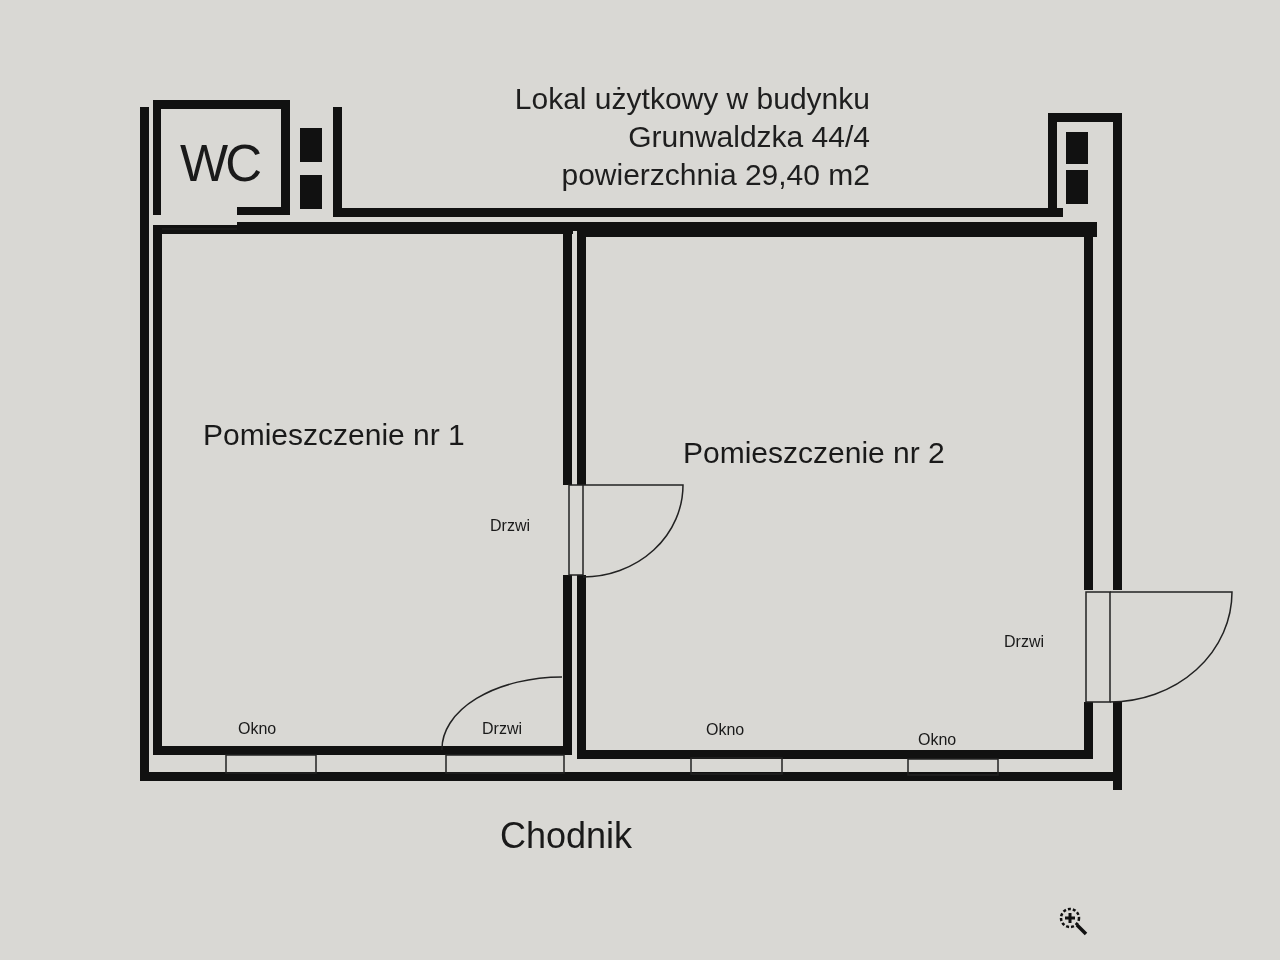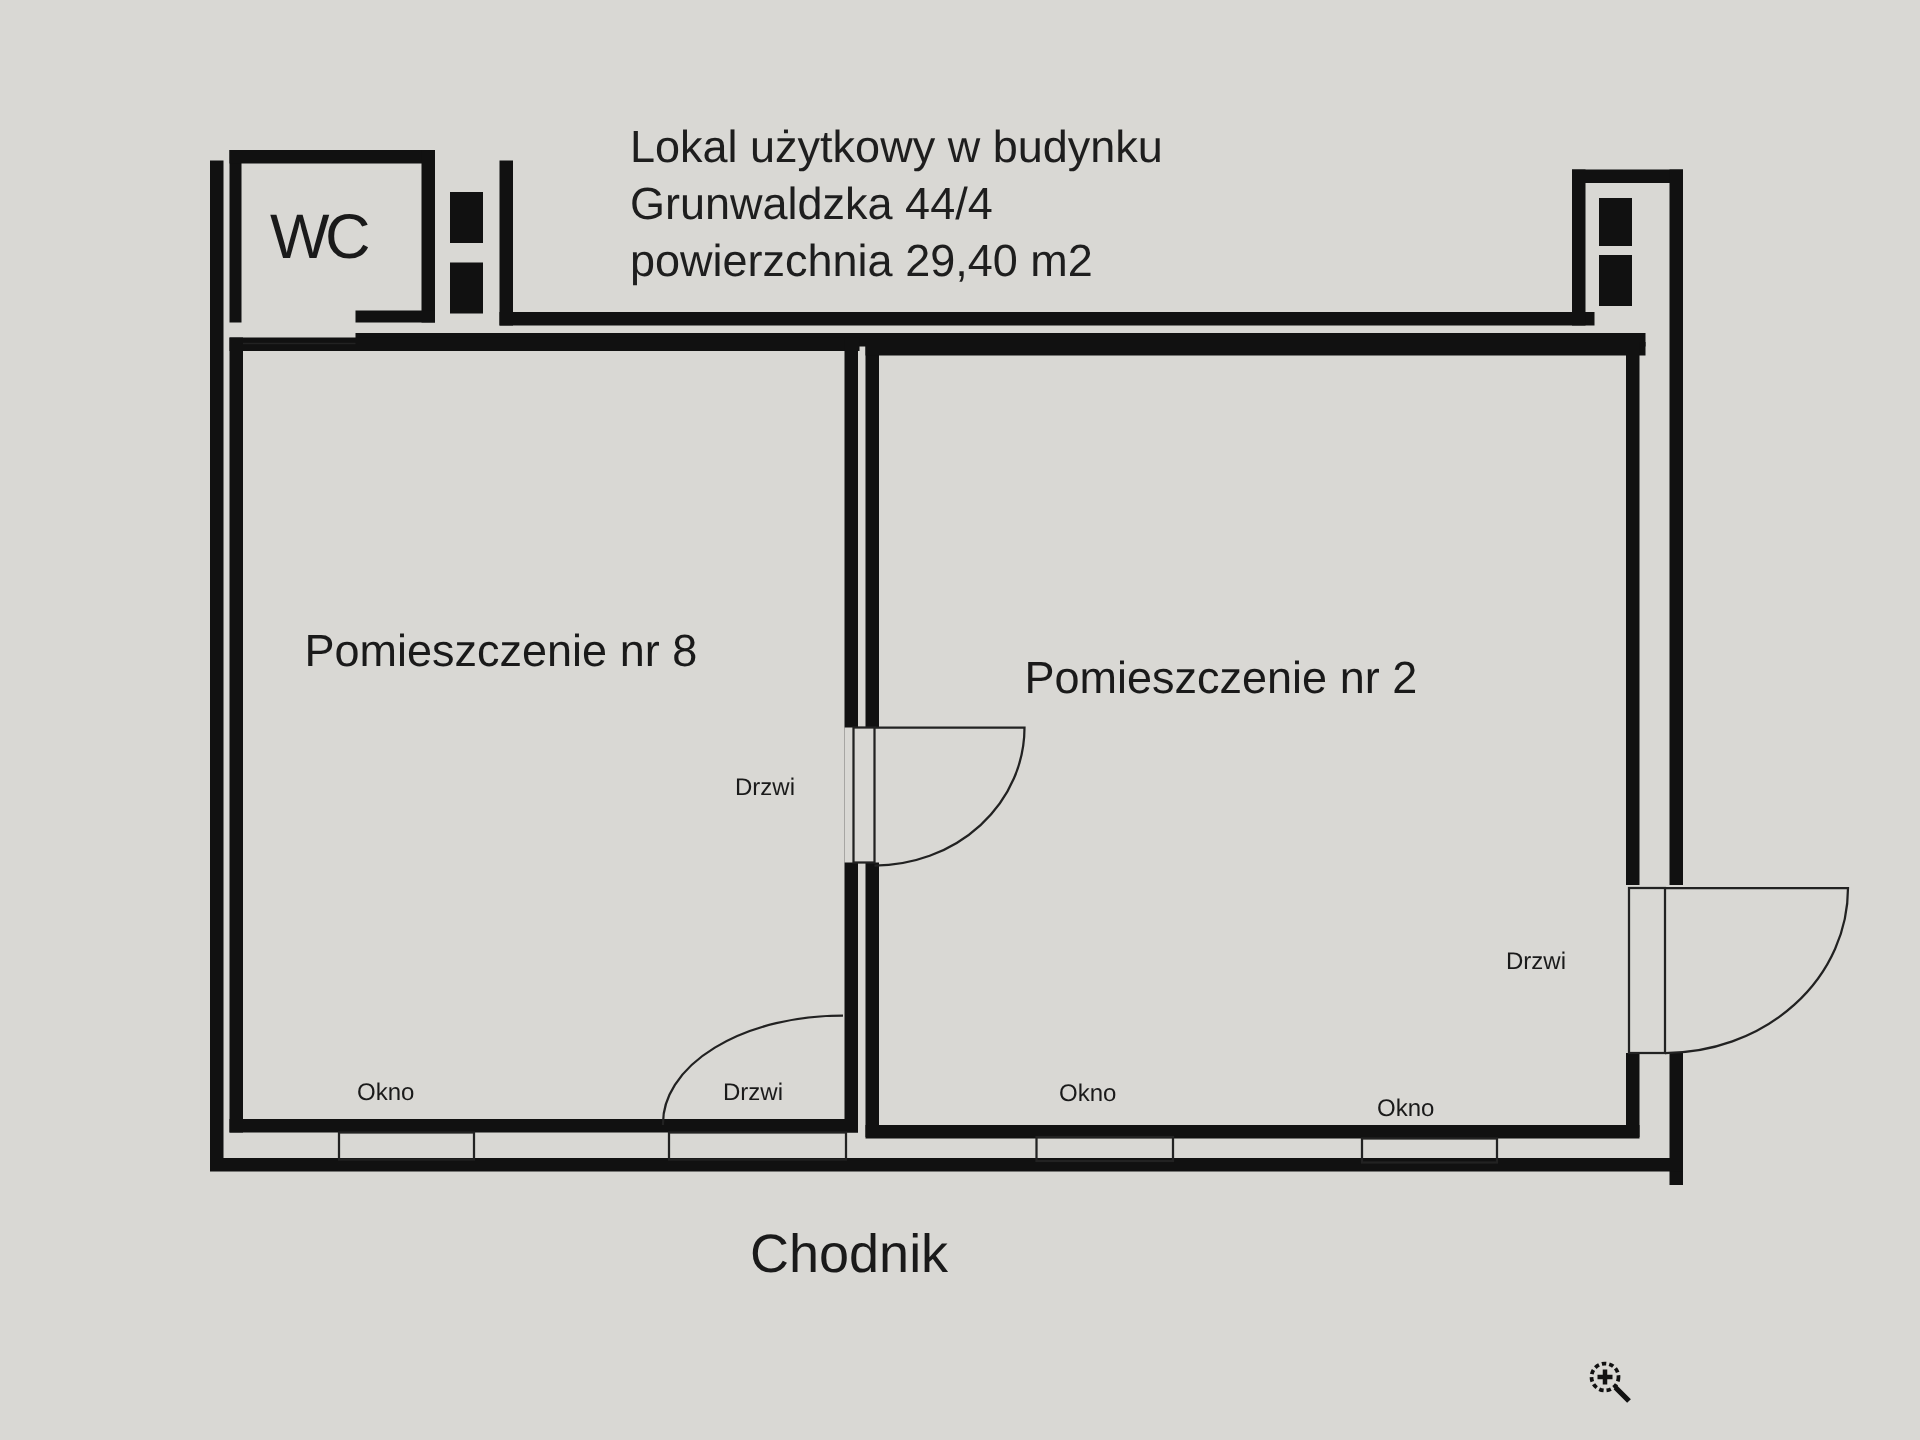--- a/index.html
+++ b/index.html
@@ -9,21 +9,21 @@
     font-family:"Liberation Sans", sans-serif;
     position:relative;
   }
   .plan { position:absolute; left:0; top:0; width:1280px; height:960px; }
   .lbl {
     position:absolute; color:#1a1a1a; white-space:nowrap;
     font-family:"Liberation Sans", sans-serif;
   }
   .title {
     position:absolute; left:420px; top:80px; width:450px;
-    text-align:left; font-size:30px; line-height:38px; color:#1e1e1e;
+    text-align:right; font-size:30px; line-height:38px; color:#1e1e1e;
   }
   .room-label { font-size:30px; }
   .small-label { font-size:16px; }
   .footer-label { font-size:36px; }
   .zoom-btn {
     position:absolute; left:1054px; top:902px; width:40px; height:40px;
     cursor:pointer;
   }
 </style>
 </head>
@@ -88,22 +88,22 @@
     <line x1="162" y1="229" x2="237" y2="229" stroke-width="1"></line>
   </g>
 </svg>
 
 <div class="title">
   <div>Lokal użytkowy w budynku</div>
   <div>Grunwaldzka 44/4</div>
   <div>powierzchnia 29,40 m2</div>
 </div>
 
-<div class="lbl" style="left:180px;top:134px;font-size:42px;letter-spacing:-3px;">WC</div>
-<div class="lbl room-label" style="left:203px;top:418px;">Pomieszczenie nr 8</div>
+<div class="lbl" style="left:180px;top:134px;font-size:51px;letter-spacing:-3px;">WC</div>
+<div class="lbl room-label" style="left:203px;top:418px;">Pomieszczenie nr 1</div>
 <div class="lbl room-label" style="left:683px;top:436px;">Pomieszczenie nr 2</div>
 
 <div class="lbl small-label" style="left:490px;top:517px;">Drzwi</div>
 <div class="lbl small-label" style="left:482px;top:720px;">Drzwi</div>
 <div class="lbl small-label" style="left:1004px;top:633px;">Drzwi</div>
 
 <div class="lbl small-label" style="left:238px;top:720px;">Okno</div>
 <div class="lbl small-label" style="left:706px;top:721px;">Okno</div>
 <div class="lbl small-label" style="left:918px;top:731px;">Okno</div>
 

